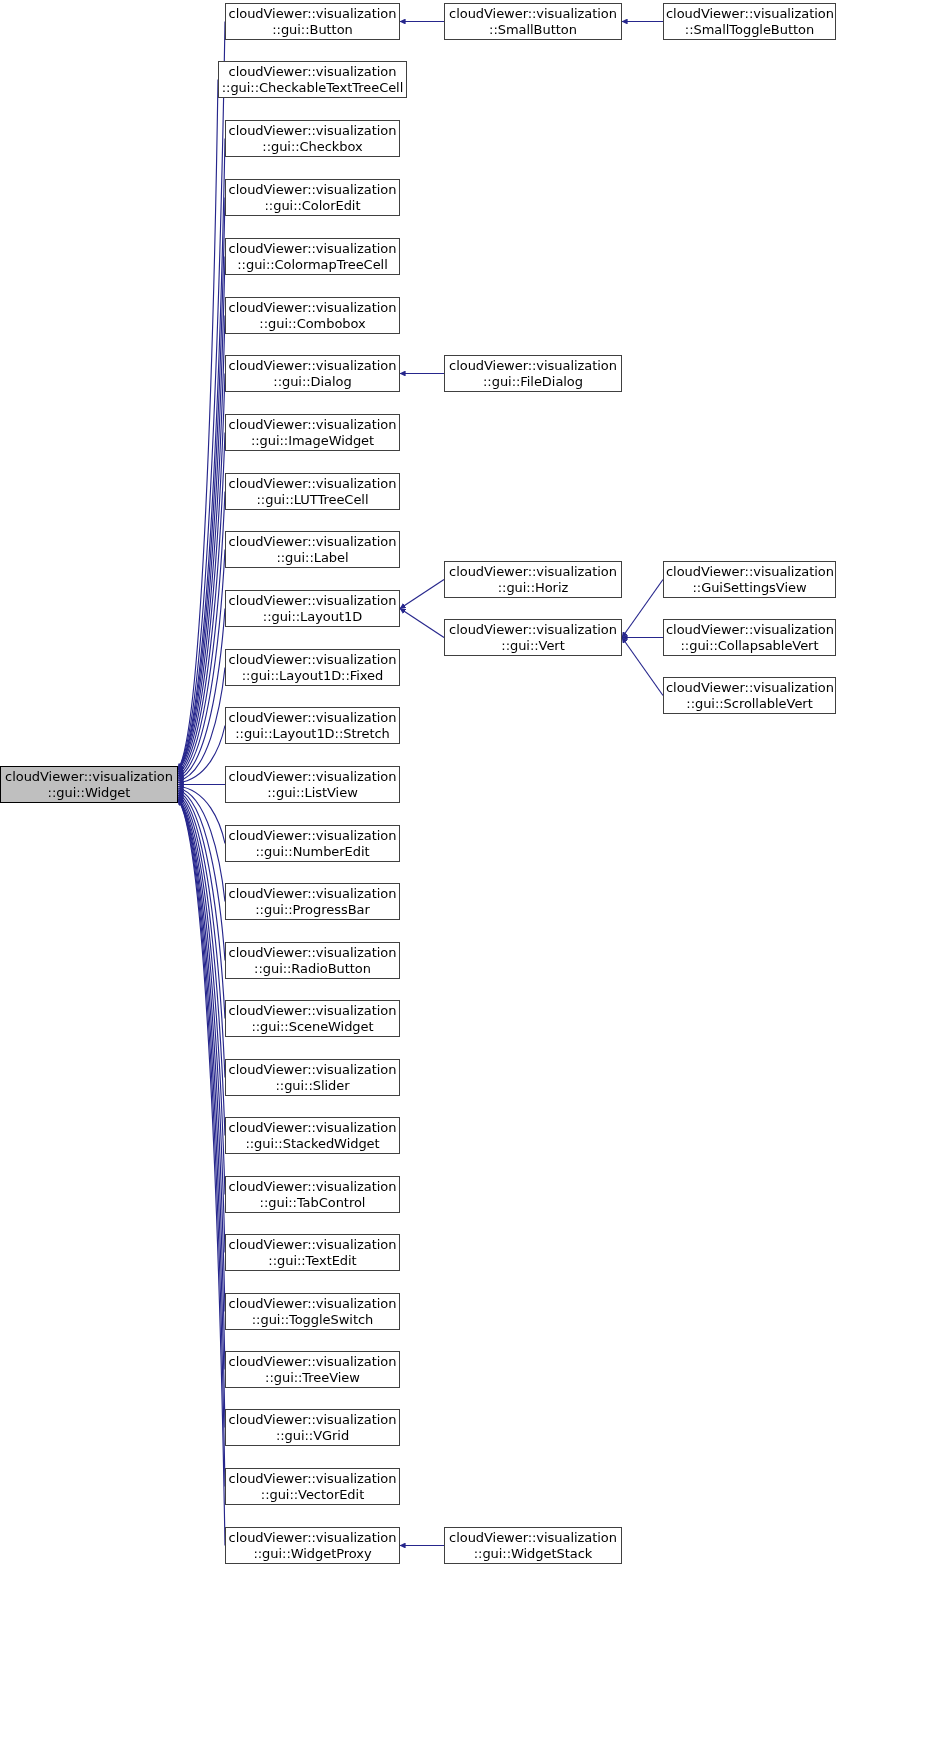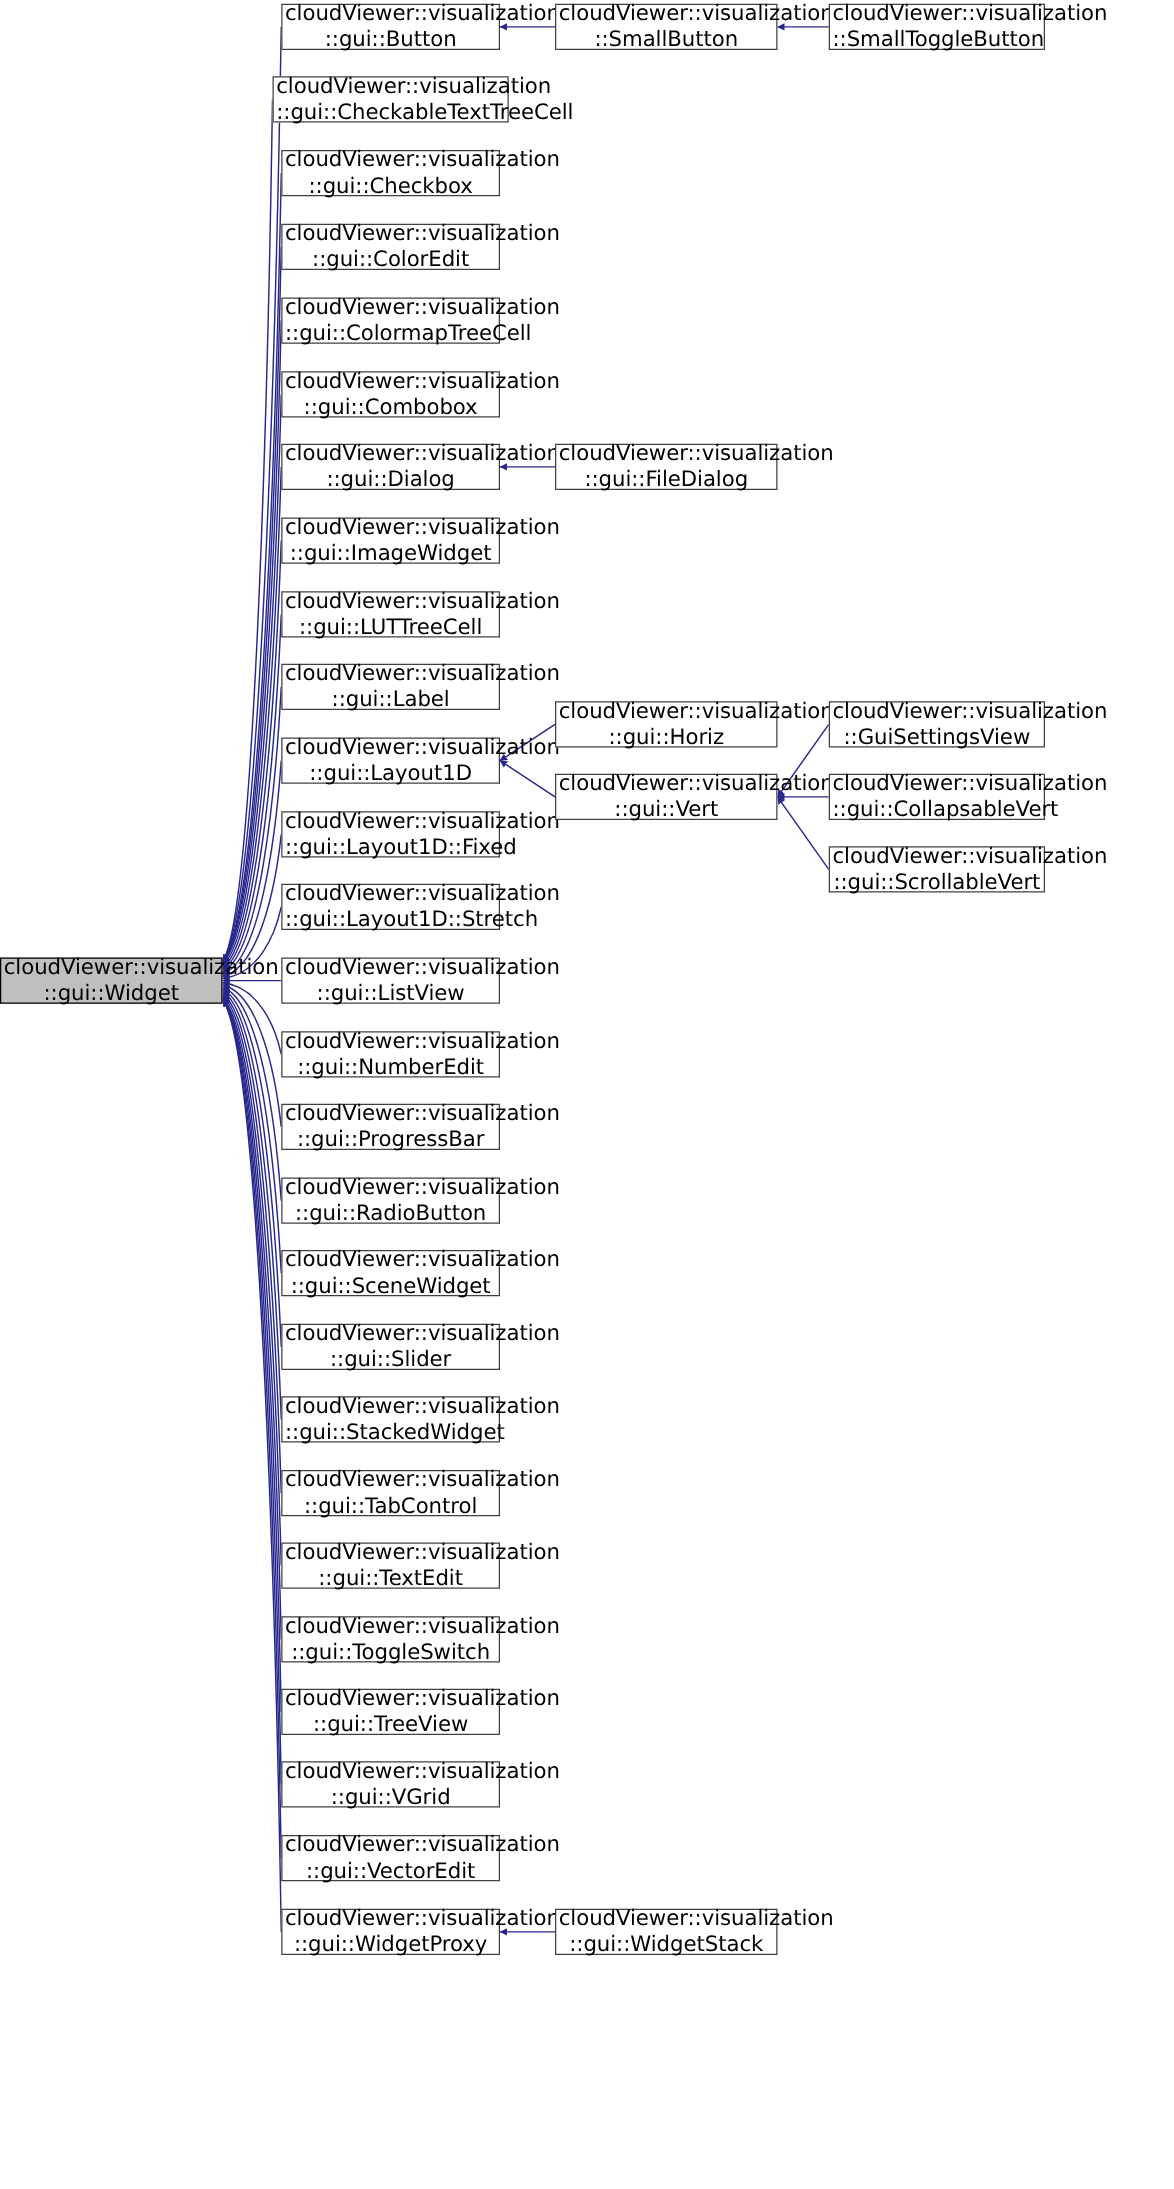--- a/index.html
+++ b/index.html
@@ -24,21 +24,21 @@
   .node{
     position:absolute;
     box-sizing:border-box;
     background:#ffffff;
     border:1px solid #404040;
     display:flex;
     align-items:center;
     justify-content:center;
     text-align:center;
     line-height:1.22;
-    font-size:17px;
+    font-size:13px;
     color:#000000;
     letter-spacing:-0.05px;
     z-index:3;
     white-space:pre-line;
     padding:0 2px;
   }
   .node.base{
     background:#bfbfbf;
     border:1px solid #000000;
   }

